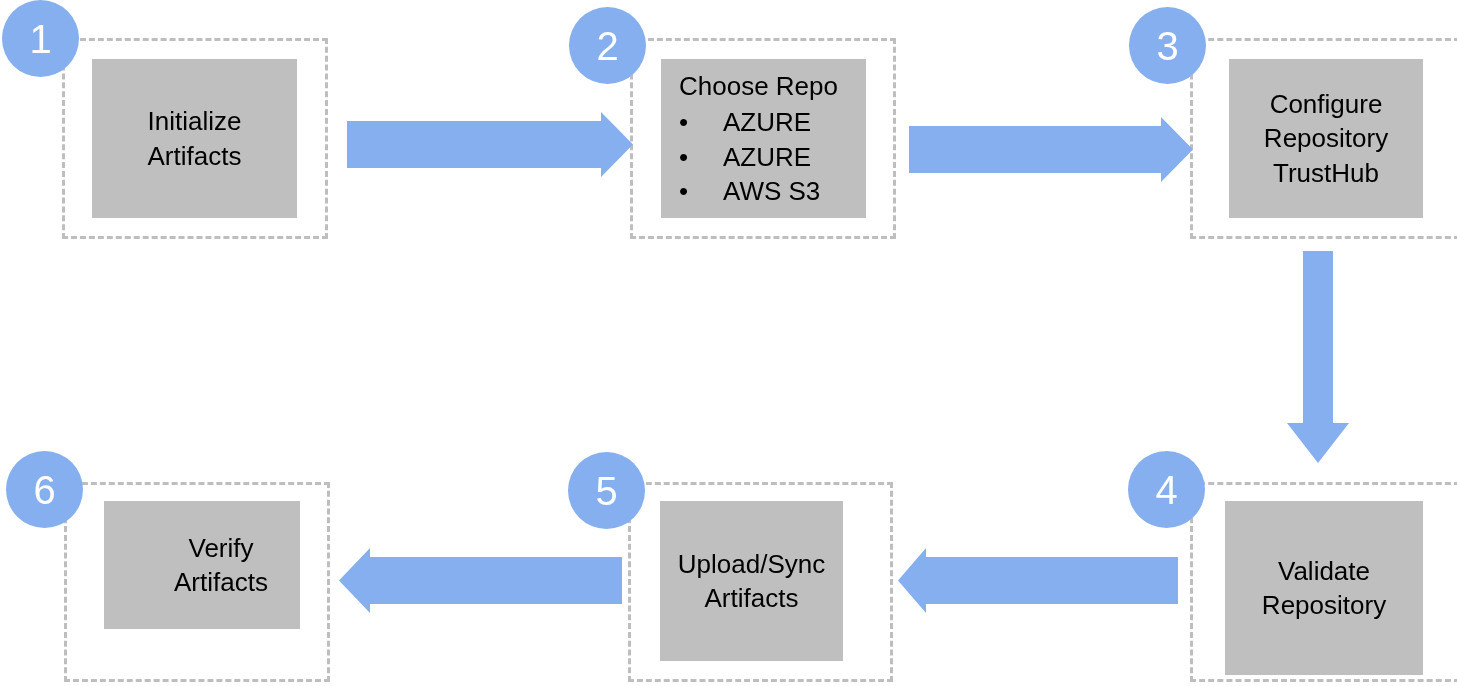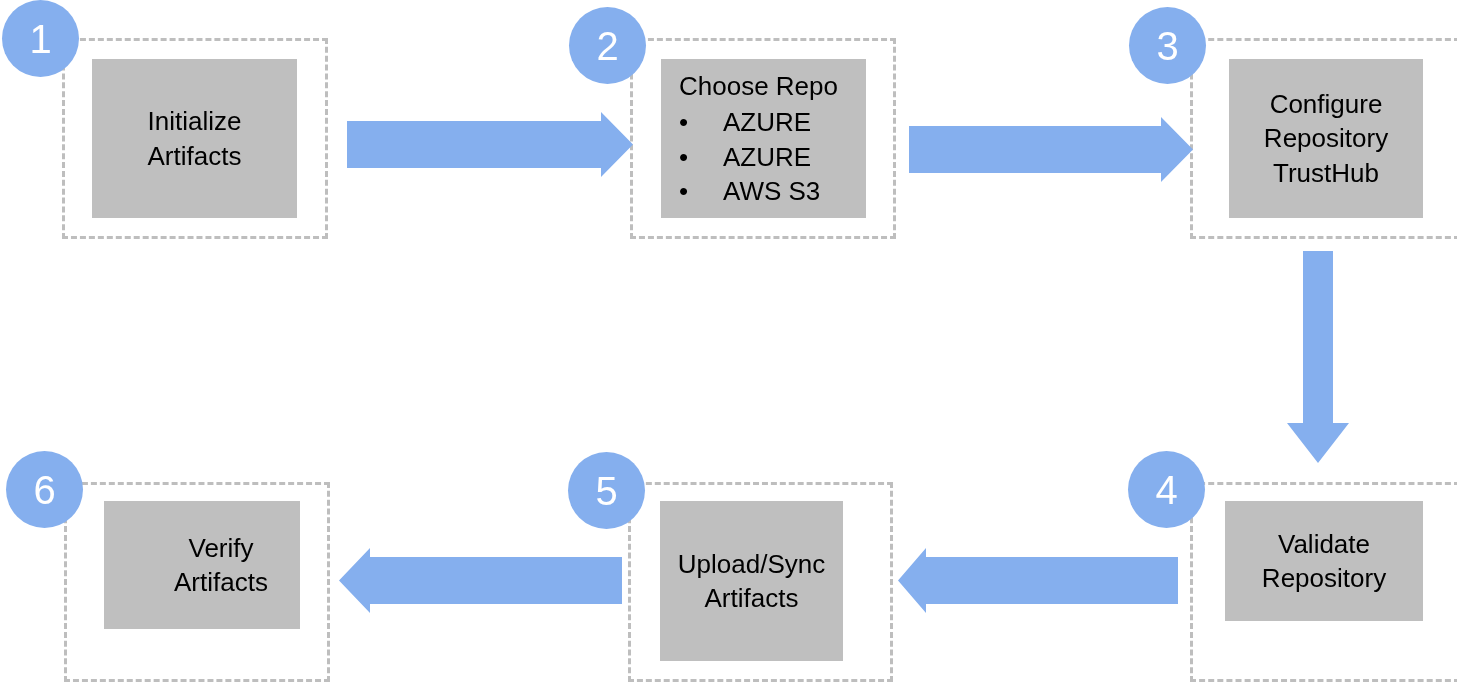--- a/index.html
+++ b/index.html
@@ -154,21 +154,21 @@
     <span>3</span>
   </div>
 
   <div class="arrow" style="left:1287px; top:251px; width:62px; height:212px;">
     <svg width="62" height="212" viewBox="0 0 62 212">
       <polygon points="16,0 46,0 46,172 62,172 31,212 0,172 16,172" fill="#85AFEE"></polygon>
     </svg>
   </div>
 
   <div class="step-frame" style="left:1190px; top:482px; width:270px; height:200px;"></div>
-  <div class="step-box" style="left:1225px; top:501px; width:198px; height:120px;">
+  <div class="step-box" style="left:1225px; top:501px; width:198px; height:174px;">
     <span class="line">Validate</span>
     <span class="line">Repository</span>
   </div>
   <div class="badge" style="left:1128px; top:451px; width:77px; height:77px;">
     <span>4</span>
   </div>
 
   <div class="arrow" style="left:898px; top:548px; width:280px; height:65px;">
     <svg width="280" height="65" viewBox="0 0 280 65">
       <polygon points="280,9 28,9 28,0 0,32.5 28,65 28,56 280,56" fill="#85AFEE"></polygon>

